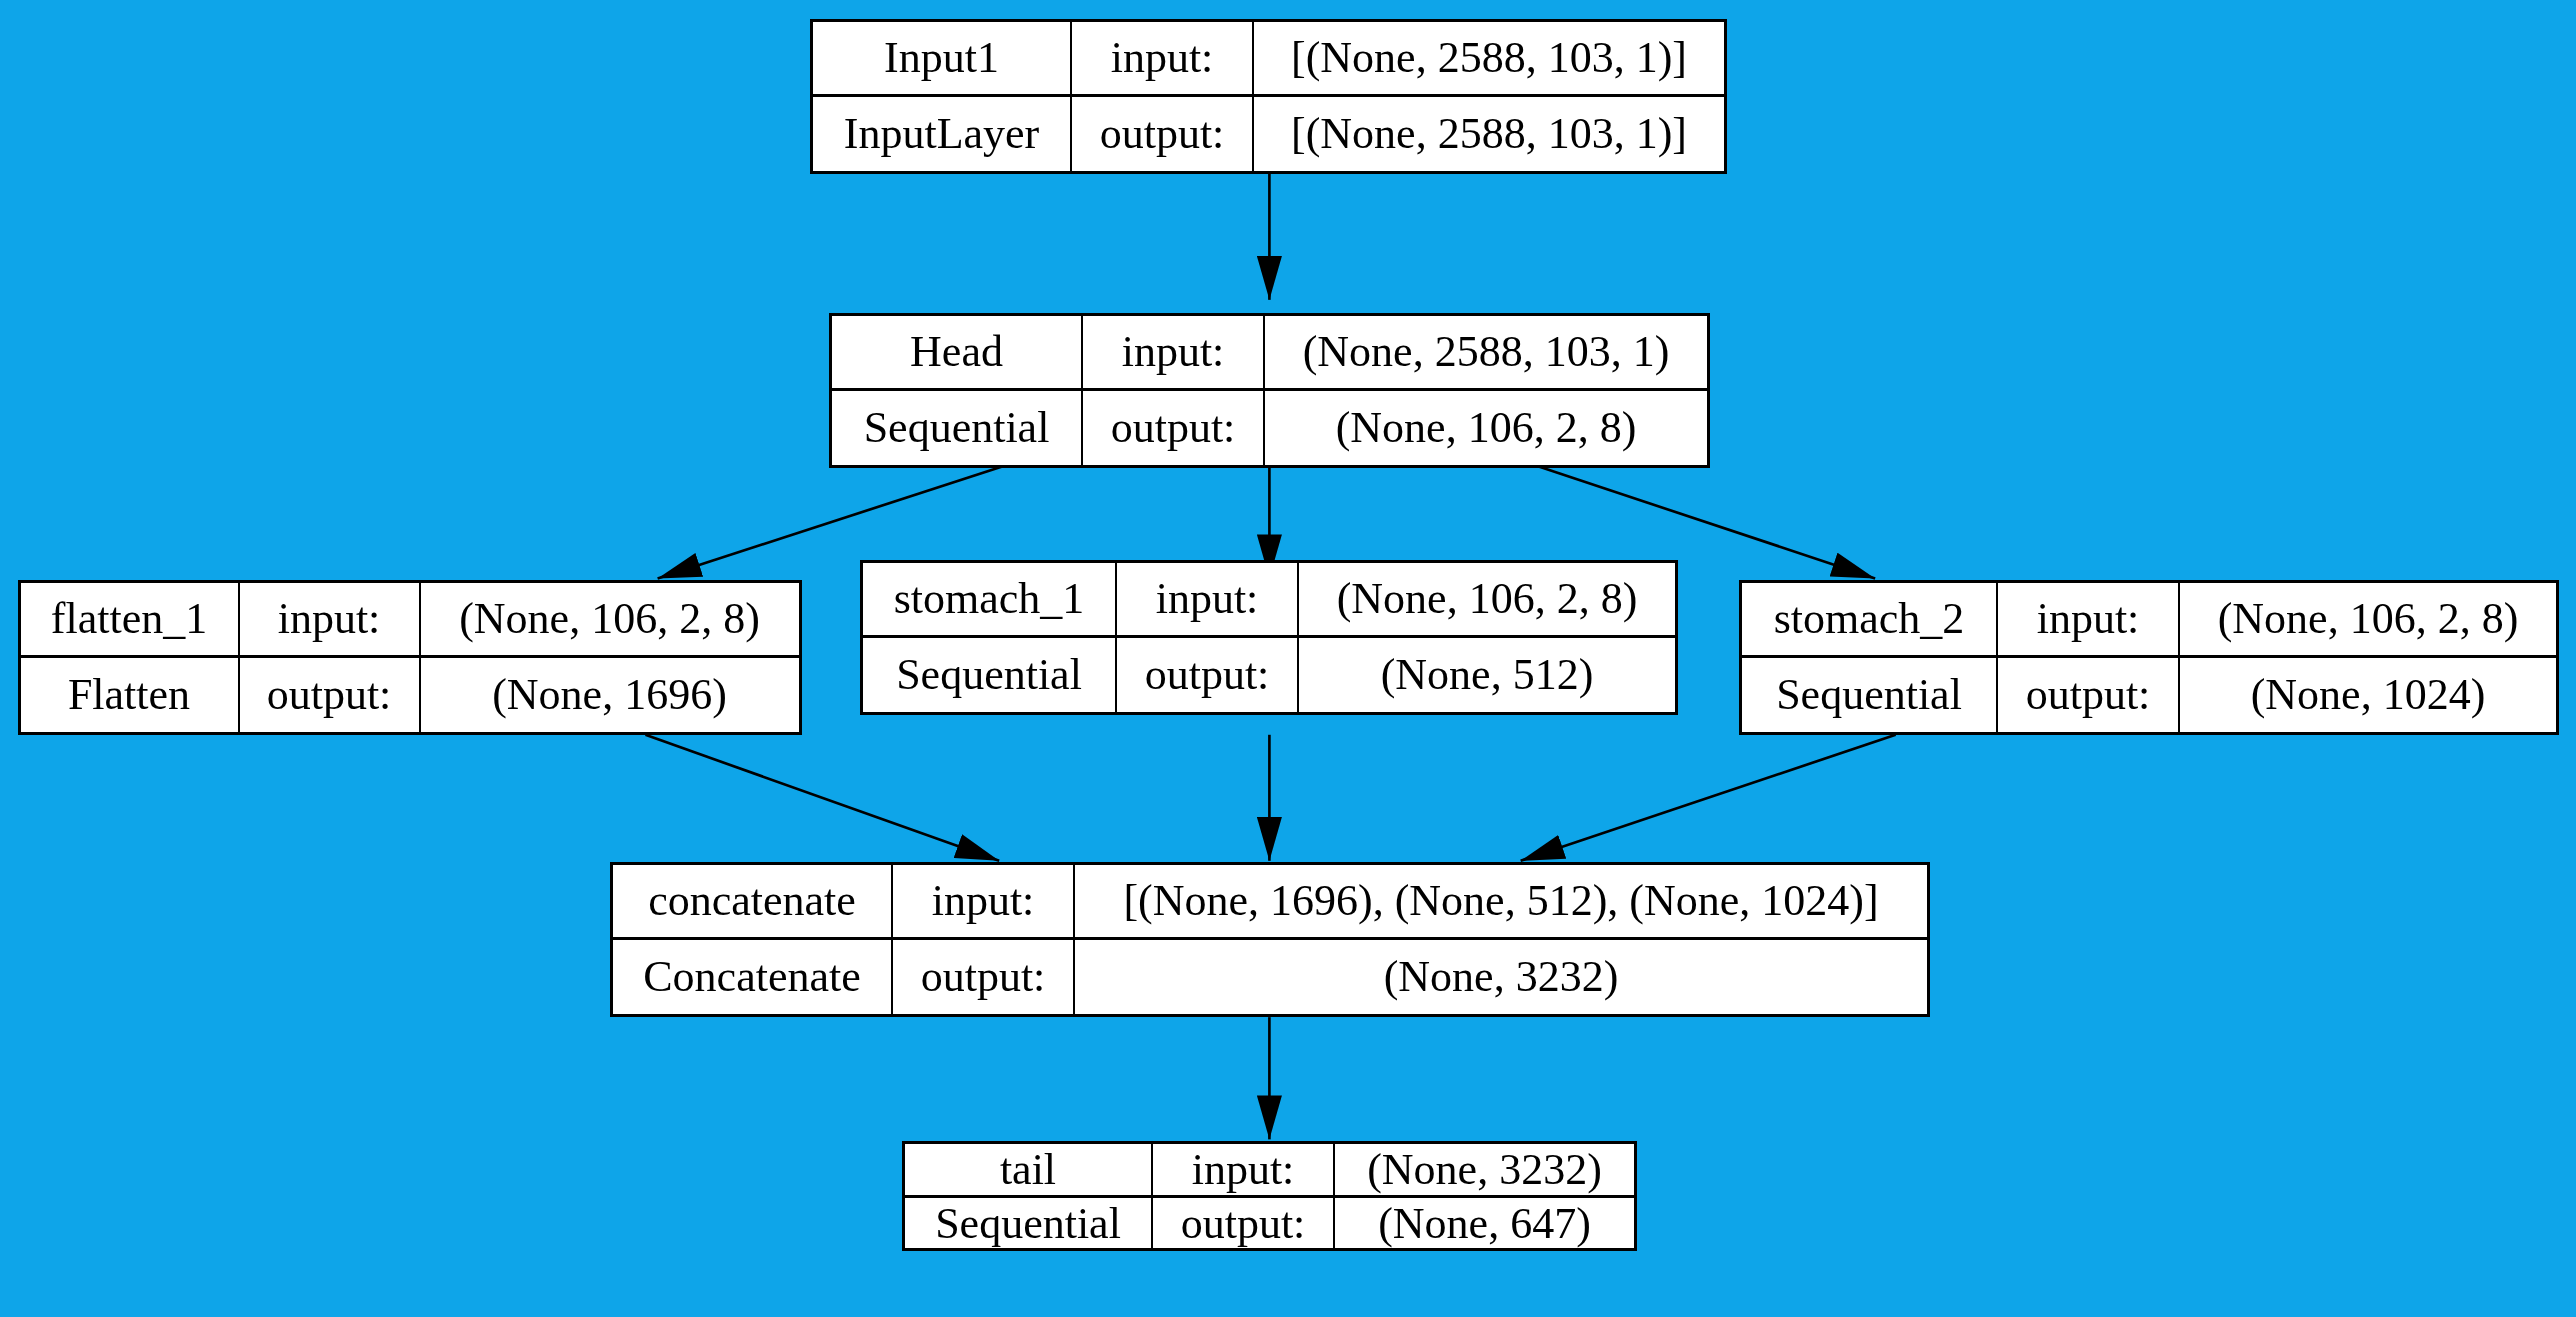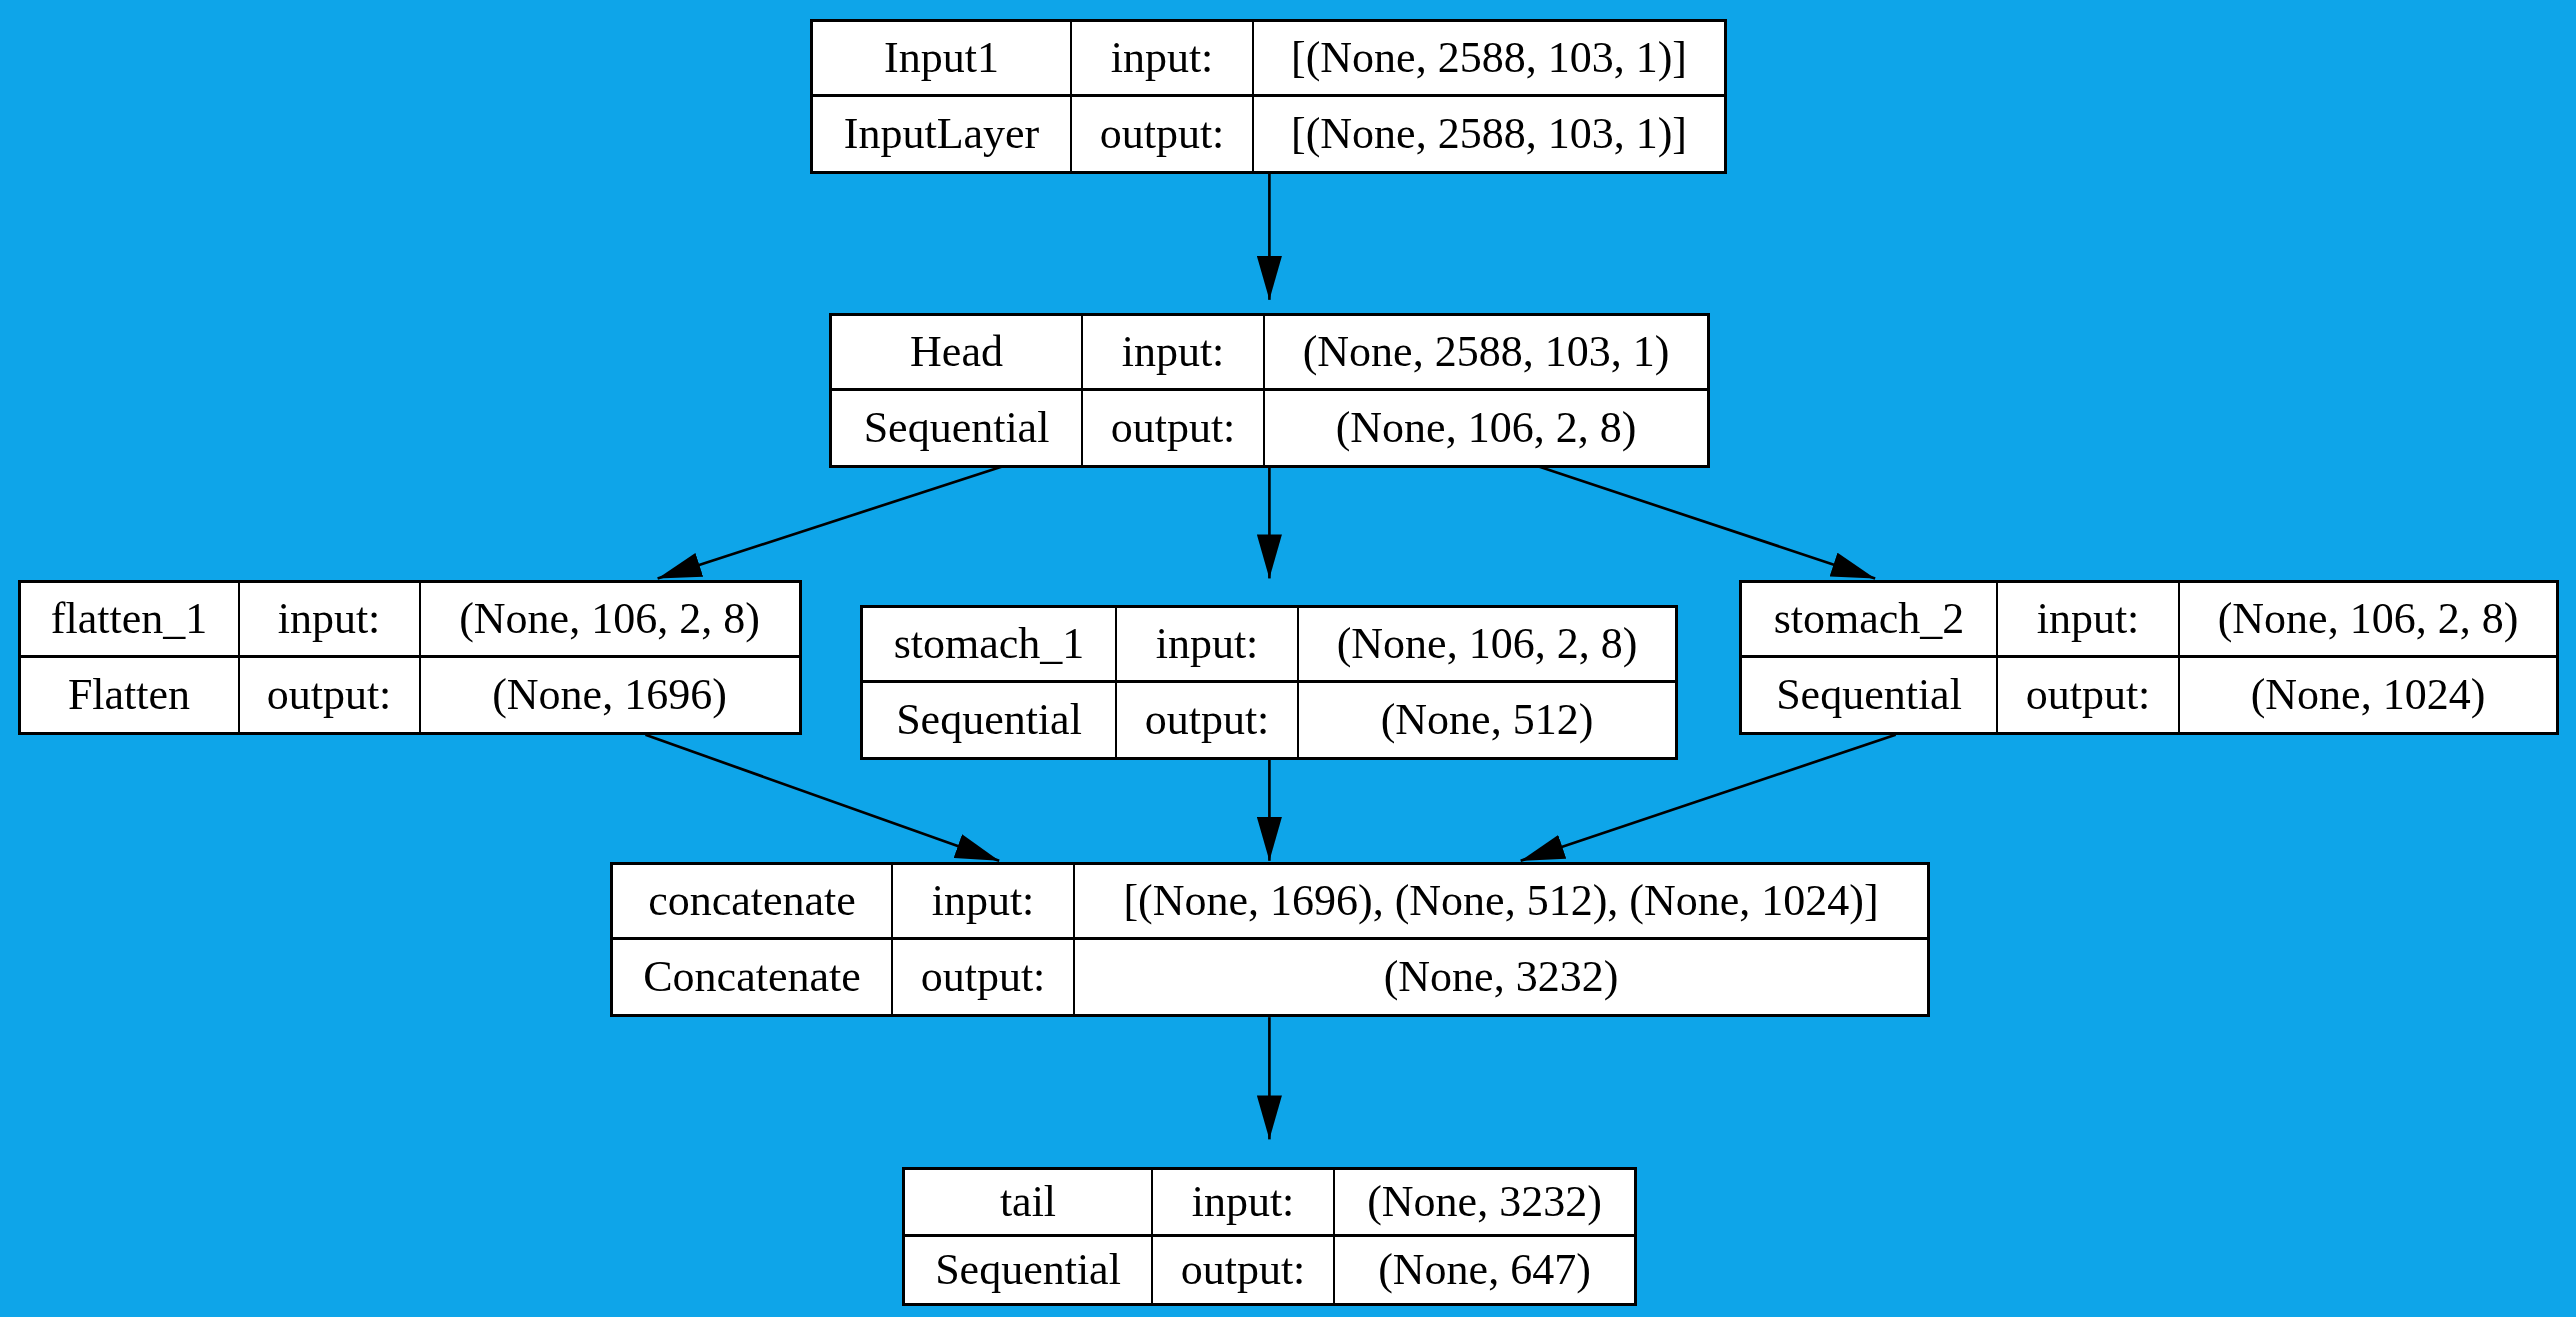--- a/index.html
+++ b/index.html
@@ -78,21 +78,21 @@
 
   <div class="node" style="left:17.5px; top:580px; width:784px; height:155px; --c1:219px; --c2:181px;">
     <div class="cell c1 r1">flatten_1</div>
     <div class="cell c2 r1">input:</div>
     <div class="cell c3 r1">(None, 106, 2, 8)</div>
     <div class="cell c1 r2">Flatten</div>
     <div class="cell c2 r2">output:</div>
     <div class="cell c3 r2">(None, 1696)</div>
   </div>
 
-  <div class="node" style="left:860px; top:605px; width:818px; height:155px; --c1:254px; --c2:182px;">
+  <div class="node" style="left:860px; top:560px; width:818px; height:155px; --c1:254px; --c2:182px;">
     <div class="cell c1 r1">stomach_1</div>
     <div class="cell c2 r1">input:</div>
     <div class="cell c3 r1">(None, 106, 2, 8)</div>
     <div class="cell c1 r2">Sequential</div>
     <div class="cell c2 r2">output:</div>
     <div class="cell c3 r2">(None, 512)</div>
   </div>
 
   <div class="node" style="left:1739px; top:580px; width:820px; height:155px; --c1:256px; --c2:182px;">
     <div class="cell c1 r1">stomach_2</div>
@@ -105,21 +105,21 @@
 
   <div class="node" style="left:610px; top:862px; width:1320px; height:155px; --c1:280px; --c2:182px;">
     <div class="cell c1 r1">concatenate</div>
     <div class="cell c2 r1">input:</div>
     <div class="cell c3 r1">[(None, 1696), (None, 512), (None, 1024)]</div>
     <div class="cell c1 r2">Concatenate</div>
     <div class="cell c2 r2">output:</div>
     <div class="cell c3 r2">(None, 3232)</div>
   </div>
 
-  <div class="node" style="left:902px; top:1141px; width:735px; height:139px;margin-top:26px; --c1:248px; --c2:182px;">
+  <div class="node" style="left:902px; top:1141px; width:735px; height:110px; --c1:248px; --c2:182px;">
     <div class="cell c1 r1">tail</div>
     <div class="cell c2 r1">input:</div>
     <div class="cell c3 r1">(None, 3232)</div>
     <div class="cell c1 r2">Sequential</div>
     <div class="cell c2 r2">output:</div>
     <div class="cell c3 r2">(None, 647)</div>
   </div>
 
 </div>
 

